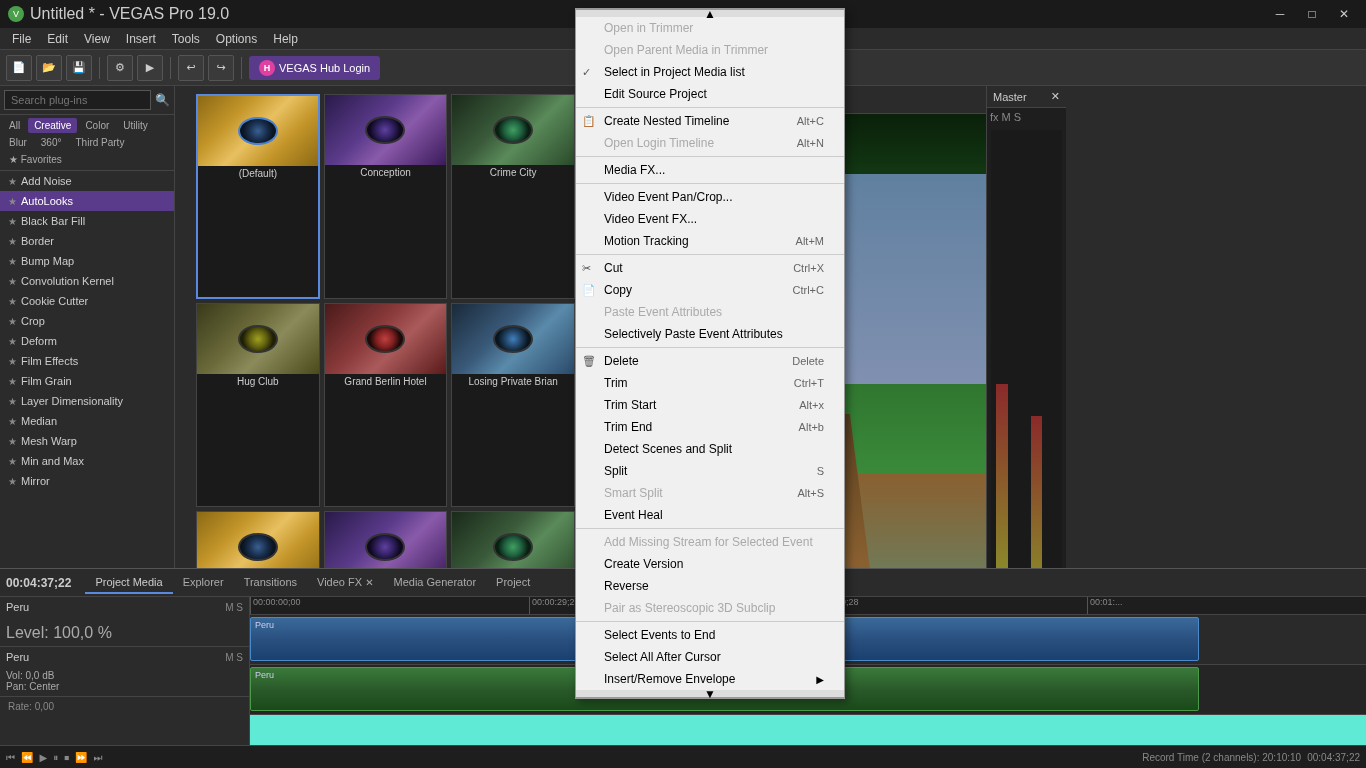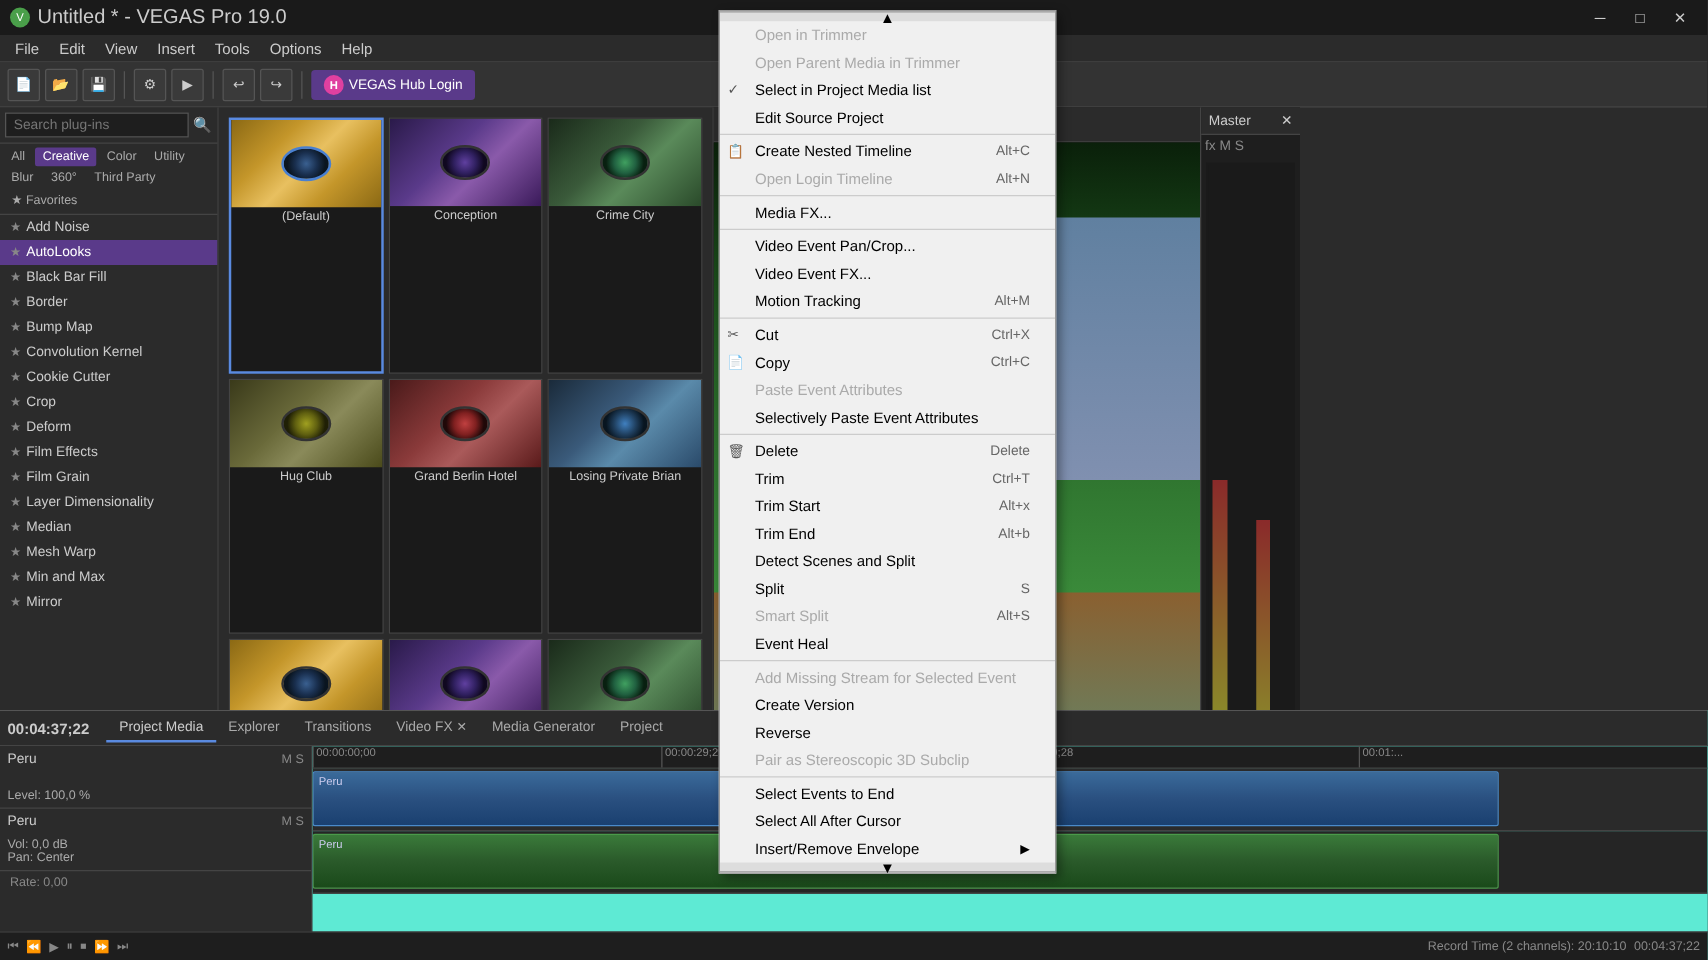--- a/index.html
+++ b/index.html
@@ -17,21 +17,21 @@
     #menubar { display: flex; align-items: center; height: 22px; background: #2b2b2b; border-bottom: 1px solid #444; padding: 0 4px; }
     #menubar span { padding: 2px 8px; cursor: pointer; color: #ccc; font-size: 12px; }
 
     
     #toolbar { height: 36px; background: #333; border-bottom: 1px solid #444; display: flex; align-items: center; padding: 0 6px; gap: 4px; }
     .tb-btn { width: 26px; height: 26px; background: #3a3a3a; border: 1px solid #555; display: flex; align-items: center; justify-content: center; cursor: pointer; color: #ccc; font-size: 11px; border-radius: 2px; }
     .tb-sep { width: 1px; height: 22px; background: #555; margin: 0 3px; }
     .tb-hub { background: #5a3a8a; border: none; padding: 0 10px; height: 24px; color: white; font-size: 11px; border-radius: 3px; cursor: pointer; display: flex; align-items: center; gap: 4px; }
 
     
-    #main { display: flex; height: calc(768px - 28px - 22px - 36px); }
+    #main { display: flex; height: calc(768px - 28px - 22px - 36px); gap: 13px; }
 
     
     #left-panel { width: 175px; background: #2b2b2b; border-right: 1px solid #444; display: flex; flex-direction: column; }
     #search-bar { padding: 4px; display: flex; align-items: center; border-bottom: 1px solid #444; }
     #search-bar input { flex: 1; background: #1e1e1e; border: 1px solid #555; color: #ccc; padding: 3px 6px; font-size: 11px; }
     .plugin-tabs { display: flex; flex-wrap: wrap; padding: 3px; border-bottom: 1px solid #444; gap: 2px; }
     .plugin-tab { padding: 2px 6px; font-size: 10px; cursor: pointer; color: #aaa; border-radius: 2px; }
     .plugin-tab.active { background: #5a3a8a; color: white; }
     .plugin-list { flex: 1; overflow-y: auto; }
     .plugin-item { padding: 4px 8px; cursor: pointer; font-size: 11px; display: flex; align-items: center; gap: 4px; }
@@ -353,21 +353,21 @@
   </div>
   <div id="timeline-body">
     <div id="track-headers">
 
       <div class="track-header">
         <div style="display:flex;align-items:center;justify-content:space-between;">
           <span class="track-name">Peru</span>
           <span style="font-size:10px;color:#888;">M S</span>
         </div>
         <div class="level-row">
-          <span style="font-size:10px;color:#aaa;">Level: 100,0 %</span>
+          <span style="font-size:16px;color:#aaa;">Level: 100,0 %</span>
         </div>
       </div>
 
       <div class="track-header">
         <div style="display:flex;align-items:center;justify-content:space-between;">
           <span class="track-name">Peru</span>
           <span style="font-size:10px;color:#888;">M S</span>
         </div>
         <div style="font-size:10px;color:#aaa;">
           <div>Vol: 0,0 dB</div>

